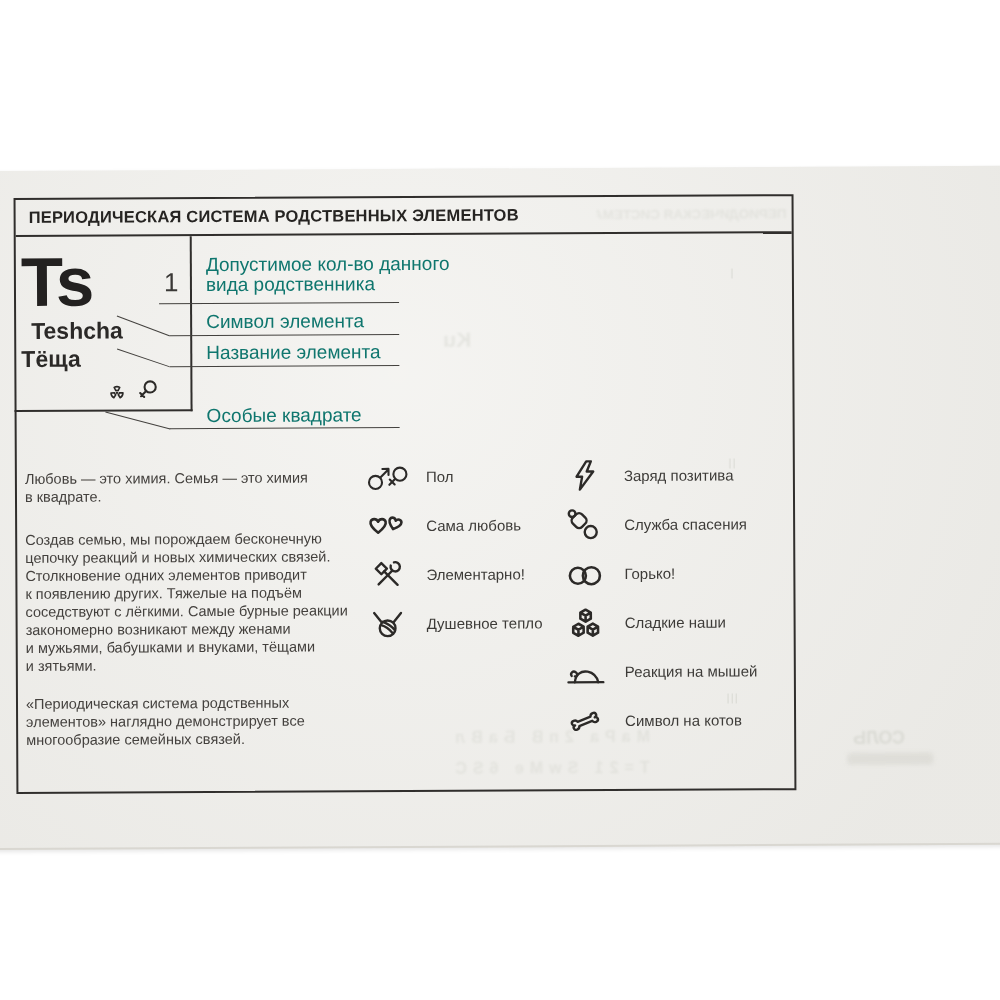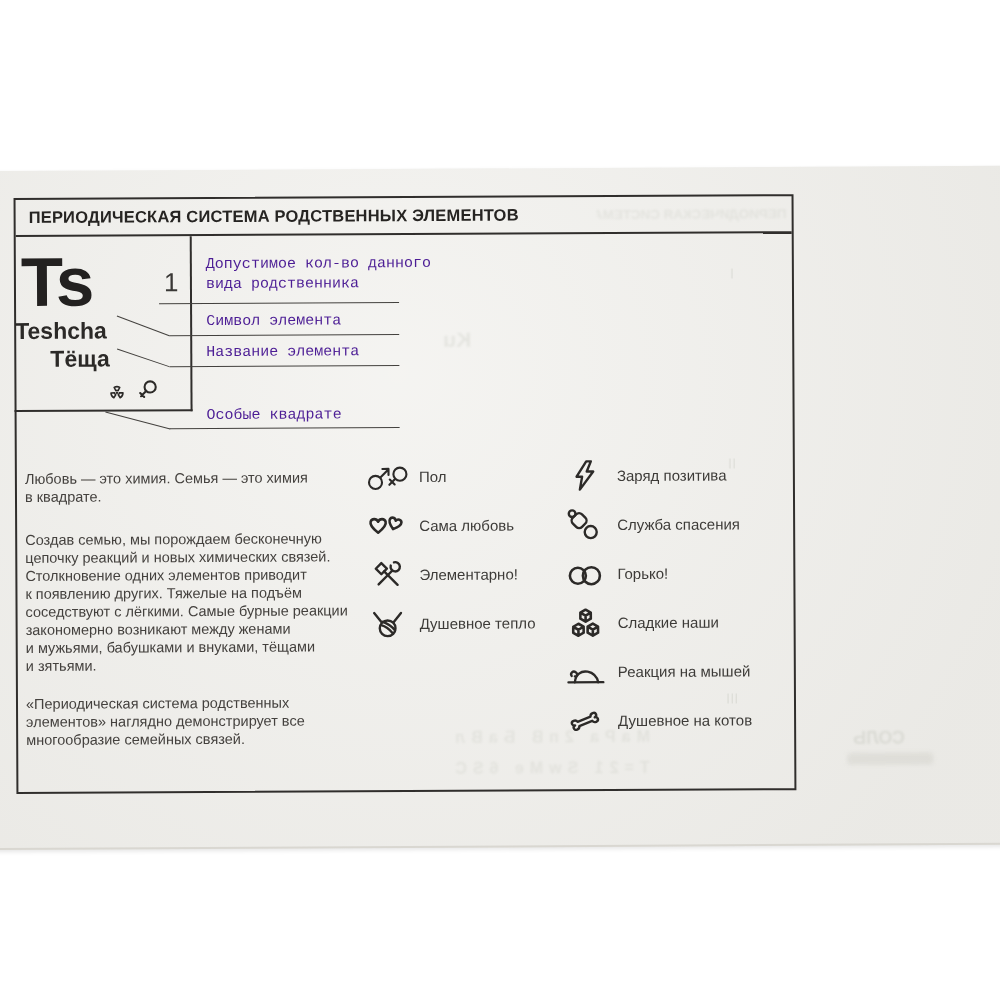--- a/index.html
+++ b/index.html
@@ -16,42 +16,42 @@
   
   .frame{position:absolute;left:15px;top:198px;width:776px;height:592px;border:2px solid #302e2c;}
   .title-bar{height:35px;border-bottom:2px solid #302e2c;line-height:35px;padding-left:13px;
              font-size:16.5px;font-weight:bold;color:#262422;letter-spacing:0.2px;}
   
   .card{position:absolute;left:15px;top:237px;width:176px;height:173px;
         border-right:2px solid #302e2c;border-bottom:2px solid #302e2c;}
   .el-symbol{position:absolute;left:22px;top:248px;font-size:69px;line-height:1;font-weight:800;
              letter-spacing:-2px;color:#232120;}
   .el-count{position:absolute;left:165px;top:268px;font-size:26px;color:#3a3836;}
-  .el-latin{position:absolute;left:16px;top:318px;font-size:23px;font-weight:bold;color:#2b2927;}
-  .el-cyr{position:absolute;left:22px;top:346px;font-size:23px;font-weight:bold;color:#2b2927;margin-left:29px;}
+  .el-latin{position:absolute;left:32px;top:318px;font-size:23px;font-weight:bold;color:#2b2927;}
+  .el-cyr{position:absolute;left:22px;top:346px;font-size:23px;font-weight:bold;color:#2b2927;}
   .card-icons{position:absolute;left:104px;top:379px;display:flex;gap:4px;}
   .card-icon{width:26px;height:25px;display:flex;align-items:center;justify-content:center;}
   .card-icon svg{width:25px;height:24px;}
   
   .hline{position:absolute;height:0;border-top:1.5px solid #43413e;}
   .dline{position:absolute;height:0;border-top:1.5px solid #43413e;transform-origin:left top;}
-  .callout{position:absolute;font-size:15px;line-height:19.5px;color:#4c1d95;font-family:Liberation Mono, monospace;}
+  .callout{position:absolute;font-size:19px;line-height:19.5px;color:#0f766e;}
   
   .textcol{position:absolute;left:25px;top:470px;width:332px;font-size:14.5px;line-height:18px;color:#44413e;}
   .para{white-space:pre-line;margin:0;}
   .para+.para.gap1{margin-top:25px;}
   .para+.para.gap2{margin-top:20px;}
   
   .legend-col{position:absolute;display:flex;flex-direction:column;}
   .legend-col.left{left:363px;top:454px;}
   .legend-col.right{left:561px;top:454px;}
   .legend-row{height:49px;display:flex;align-items:center;}
   .legend-icon{width:48px;height:42px;display:flex;align-items:center;justify-content:center;flex:none;}
   .legend-icon svg{width:44px;height:37px;}
-  .legend-label{margin-left:8px;font-size:15px;color:#3d3b38;white-space:nowrap;}
+  .legend-label{margin-left:15px;font-size:15px;color:#3d3b38;white-space:nowrap;}
   
   .ghost{position:absolute;color:#8f9584;font-weight:bold;transform:scaleX(-1);
          filter:blur(0.8px);white-space:nowrap;}
   .ghost-title{left:598px;top:210px;width:190px;overflow:hidden;font-size:13.5px;opacity:0.13;}
   .ghost-ku{left:444px;top:330px;font-size:21px;opacity:0.15;}
   .ghost-num{position:absolute;color:#8f9584;font-size:15px;opacity:0.16;filter:blur(0.6px);}
   .ghost-row1{left:448px;top:731px;font-size:16px;letter-spacing:6px;opacity:0.12;}
   .ghost-row2{left:448px;top:762px;font-size:16px;letter-spacing:6px;opacity:0.12;}
   .ghost-sol{left:852px;top:732px;font-size:18px;opacity:0.18;}
   .ghost-bar{position:absolute;left:846px;top:757px;width:86px;height:12px;background:rgba(150,150,138,0.14);
@@ -242,18 +242,18 @@
         <span class="legend-label">Реакция на мышей</span>
       </div>
       <div class="legend-row">
         <span class="legend-icon">
             <svg viewBox="0 0 44 40" fill="none" stroke="#2c2a28" stroke-width="2.6" stroke-linecap="round" stroke-linejoin="round">
      <g transform="rotate(-22 21 20)">
      <path d="M13 18 H28 C29 14.5 34.5 14.5 34.5 18 C34.5 19.6 33.4 20.3 32 20.5 C33.4 20.7 34.5 21.4 34.5 23 C34.5 26.5 29 26.5 28 23 H13 C12 26.5 6.5 26.5 6.5 23 C6.5 21.4 7.6 20.7 9 20.5 C7.6 20.3 6.5 19.6 6.5 18 C6.5 14.5 12 14.5 13 18 Z"></path>
               </g>
             </svg>
           </span>
-        <span class="legend-label">Душевное на котов</span>
+        <span class="legend-label">Символ на котов</span>
       </div>
     </div>
 
   </div>
 </div>
 
 </body></html>

